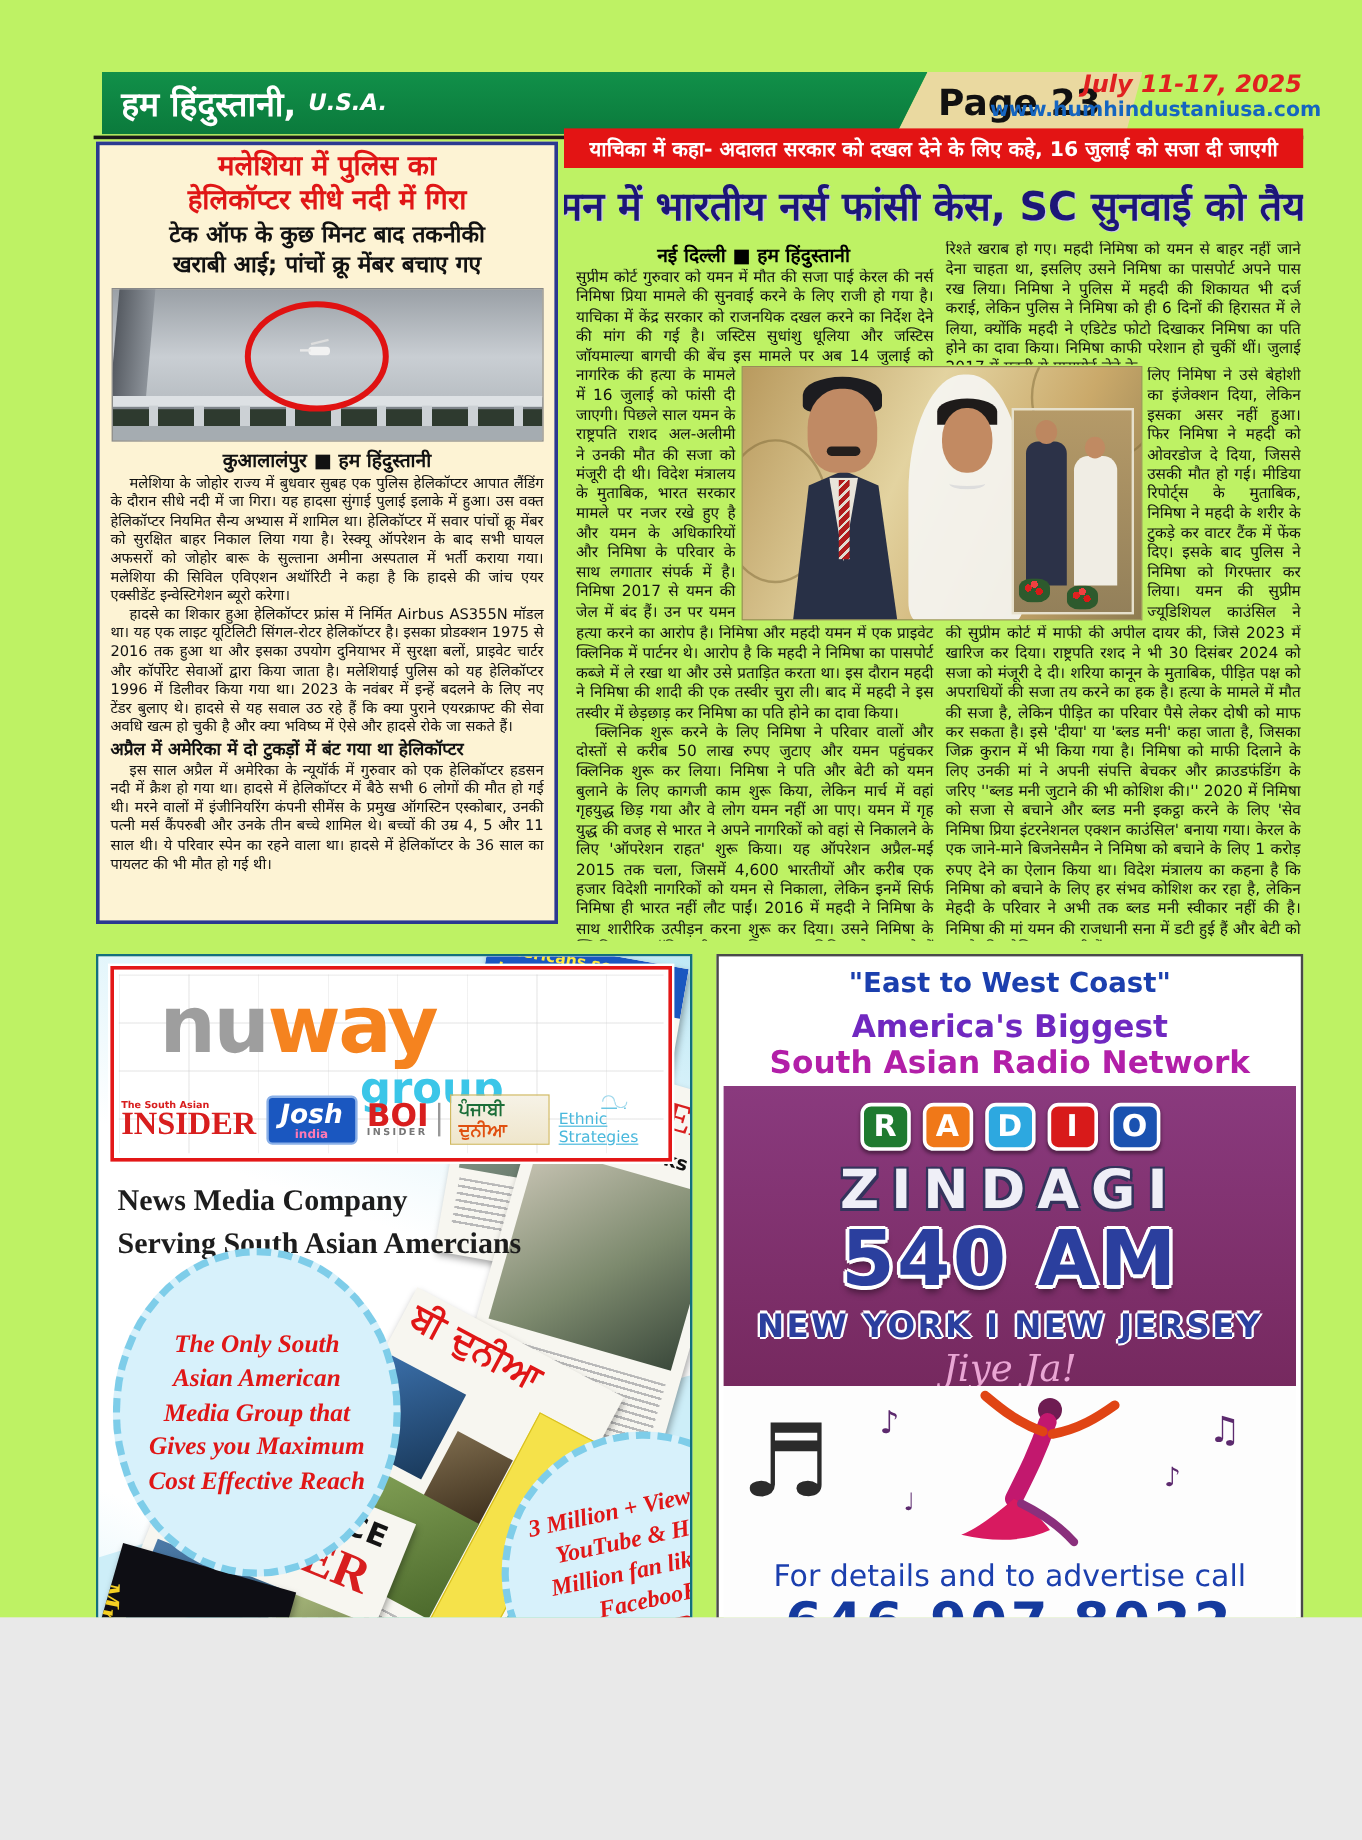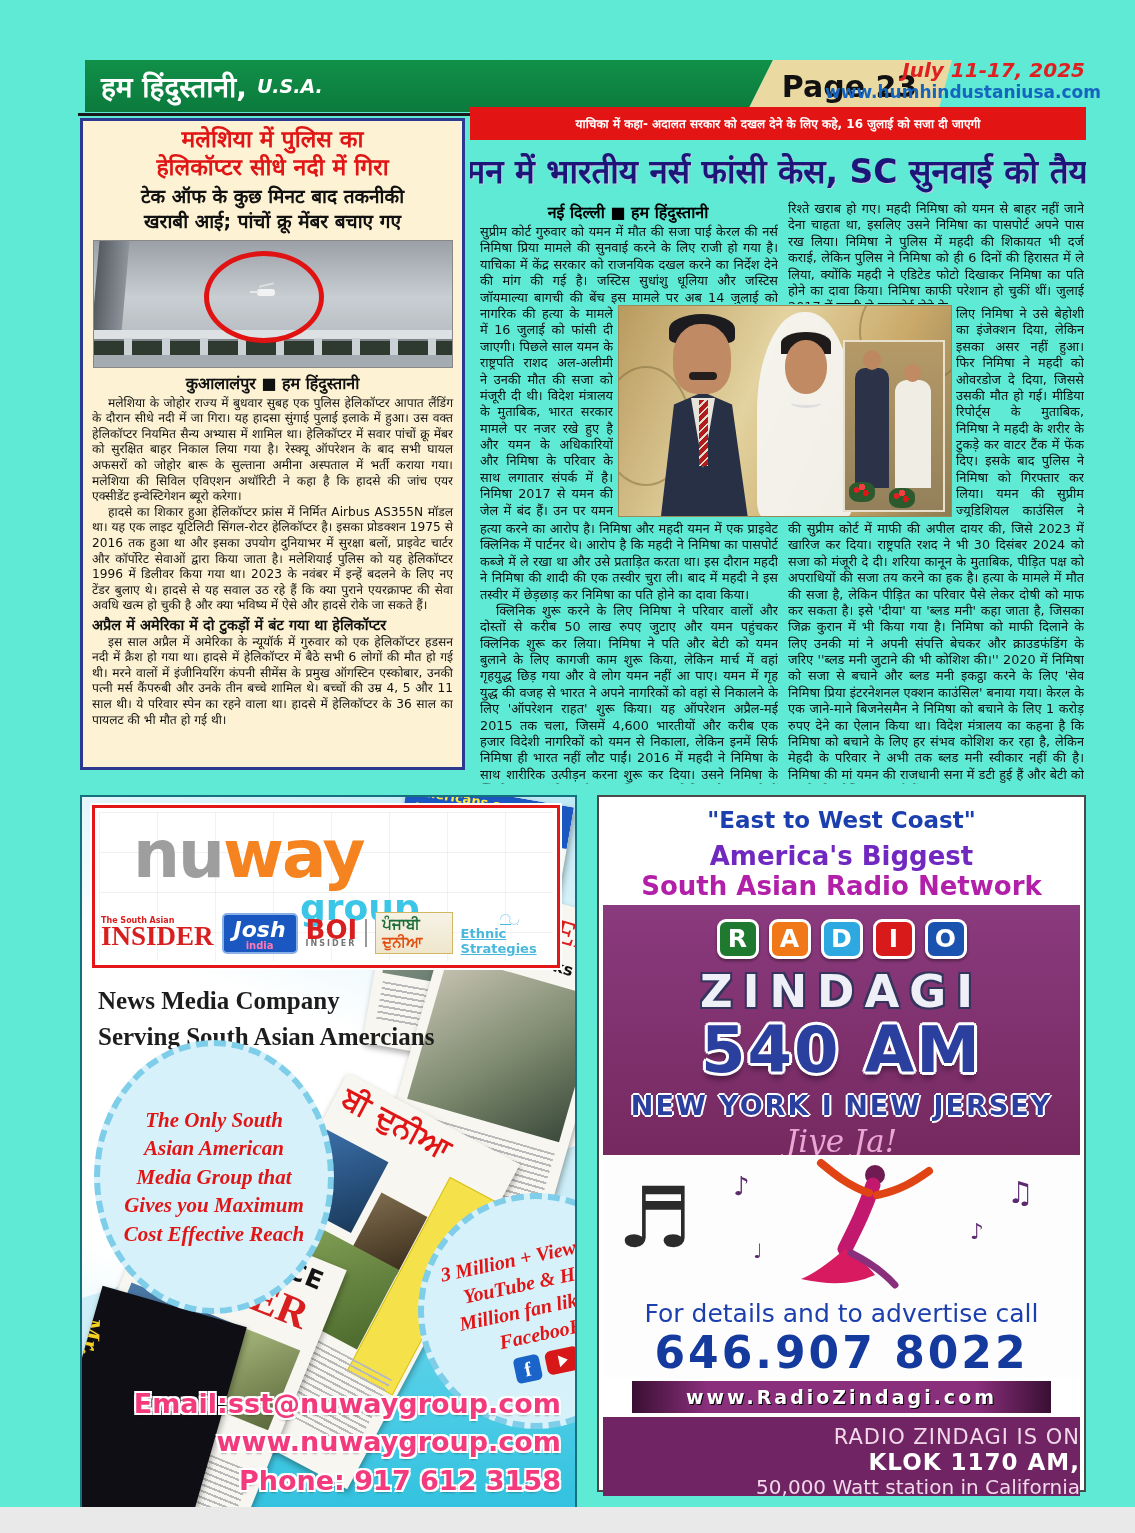--- a/index.html
+++ b/index.html
@@ -1,18 +1,18 @@
 <!DOCTYPE html>
 <html><head>
 <meta charset="utf-8">
 <style>
   * { margin:0; padding:0; box-sizing:border-box; }
   html,body { background:#e9e9e9; }
   body { font-family:"DejaVu Sans", sans-serif; }
-  #page { position:relative; width:1135px; height:1507px; background:#5eead4; margin:0 auto; overflow:hidden; }
+  #page { position:relative; width:1135px; height:1348px; background:#bef264; margin:0 auto; overflow:hidden; }
 
   
   .hdr-green { position:absolute; left:85px; top:60px; width:688px; height:52px;
     background:linear-gradient(180deg,#119049,#0b7a3c);
     clip-path:polygon(0 0,100% 0,calc(100% - 26px) 100%,0 100%);
     display:flex; align-items:center; padding-left:16px; }
   .hdr-green .mast { color:#fff; font-weight:bold; font-size:28px; }
   .hdr-green .usa { color:#fff; font-weight:bold; font-style:italic; font-size:19px; margin-left:10px; }
   .hdr-page { position:absolute; left:747px; top:60px; width:205px; height:52px;
     background:#ead9a0; clip-path:polygon(26px 0,100% 0,calc(100% - 14px) 100%,0 100%);
@@ -41,21 +41,21 @@
   .la-heli:before { content:""; position:absolute; left:-7px; top:2px; width:9px; height:2px; background:#e8e8e8; }
   .la-heli:after { content:""; position:absolute; left:2px; top:-5px; width:15px; height:2px; background:#ddd; transform:rotate(-14deg); }
   .la-byline { text-align:center; font-weight:bold; font-size:16px; color:#111; margin:2px 0; }
   .la-body { font-size:12.2px; line-height:1.28; color:#111; text-align:justify; }
   .la-body p { text-indent:16px; }
   .la-cross { font-weight:bold; font-size:14.5px; margin-top:2px; }
 
   
   .kicker { position:absolute; left:470px; top:107px; width:616px; height:33px; background:#e31414;
     display:flex; align-items:center; justify-content:center; overflow:hidden; }
-  .kicker span { color:#fff; font-weight:bold; font-size:12px; white-space:nowrap; }
+  .kicker span { color:#fff; font-weight:bold; font-size:17px; white-space:nowrap; }
   .ra-head { position:absolute; left:470px; top:142px; width:616px; height:56px; display:flex; align-items:center; justify-content:center; overflow:hidden; }
   .ra-head span { color:#1c1678; font-weight:bold; font-size:33px; white-space:nowrap; text-shadow:1px 1px 0 #c9c9e8; }
   .ra-byline { position:absolute; left:480px; top:201px; width:296px; text-align:center; font-weight:bold; font-size:16px; }
   .ra-txt { position:absolute; font-size:12.8px; line-height:1.28; text-align:justify; color:#111; overflow:hidden; }
   .ra-c1a { left:480px; top:224px; width:298px; height:80px; }
   .ra-c1b { left:480px; top:306px; width:133px; height:211px; }
   .ra-c1c { left:480px; top:521px; width:298px; height:263px; }
   .ra-c2a { left:788px; top:201px; width:296px; height:103px; }
   .ra-c2b { left:956px; top:306px; width:128px; height:211px; }
   .ra-c2c { left:788px; top:521px; width:296px; height:263px; }
@@ -113,21 +113,21 @@
   .nw-group { position:absolute; left:205px; top:82px; color:#3bc6e8; font-weight:bold; font-size:36px; line-height:1; }
   .nw-logos { position:absolute; left:6px; bottom:6px; width:456px; height:52px; display:flex; align-items:center; gap:8px; }
   .lg-insider { color:#d81e1e; font-weight:bold; font-family:"Liberation Serif",serif; font-size:27px; line-height:.9; }
   .lg-insider small { display:block; font-size:8px; color:#d81e1e; font-family:"DejaVu Sans",sans-serif; }
   .lg-josh { background:#1a57c0; color:#fff; font-weight:bold; font-style:italic; font-size:22px; padding:2px 10px; border-radius:5px; border:2px solid #8ab0e8; }
   .lg-josh em { display:block; color:#ff79b4; font-size:10px; font-style:normal; text-align:center; line-height:.8; }
   .lg-boi { color:#d81e1e; font-weight:bold; font-size:26px; line-height:.85; border-right:2px solid #999; padding-right:8px; }
   .lg-boi small { display:block; color:#777; font-size:8px; letter-spacing:2px; }
   .lg-pj { background:linear-gradient(180deg,#f6f2e6,#efe6cc); border:1px solid #d0b860; padding:2px 6px; font-weight:bold; font-size:15px; color:#1c6e38; }
   .lg-pj b { color:#e05010; }
-  .lg-eth { color:#49b8dc; font-weight:bold; font-size:13px; text-decoration:underline; }
+  .lg-eth { color:#49b8dc; font-weight:normal; font-size:13px; text-decoration:underline; }
   .lg-eth:before { content:"◠◡"; display:block; color:#9fd8ec; font-size:14px; text-align:center; letter-spacing:-2px; }
   .nw-trusted { position:absolute; left:16px; top:186px; font-family:"Liberation Serif",serif; font-weight:bold; font-size:25px; color:#1d1d1d; line-height:1.45; }
   .badge { position:absolute; border-radius:50%; background:#d7f1fb; border:6px dashed #7ecde9;
     display:flex; align-items:center; justify-content:center; text-align:center; }
   .badge .btxt { font-family:"Liberation Serif",serif; font-style:italic; font-weight:bold; color:#e01616; }
   .badge1 { left:12px; top:243px; width:240px; height:274px; }
   .badge1 .btxt { font-size:21px; line-height:1.35; }
   .badge2 { left:336px; top:396px; width:236px; height:236px; transform:rotate(-12deg); }
   .badge2 .btxt { font-size:20px; line-height:1.3; }
   .sm-icons { display:flex; gap:6px; justify-content:center; margin-top:6px; }

